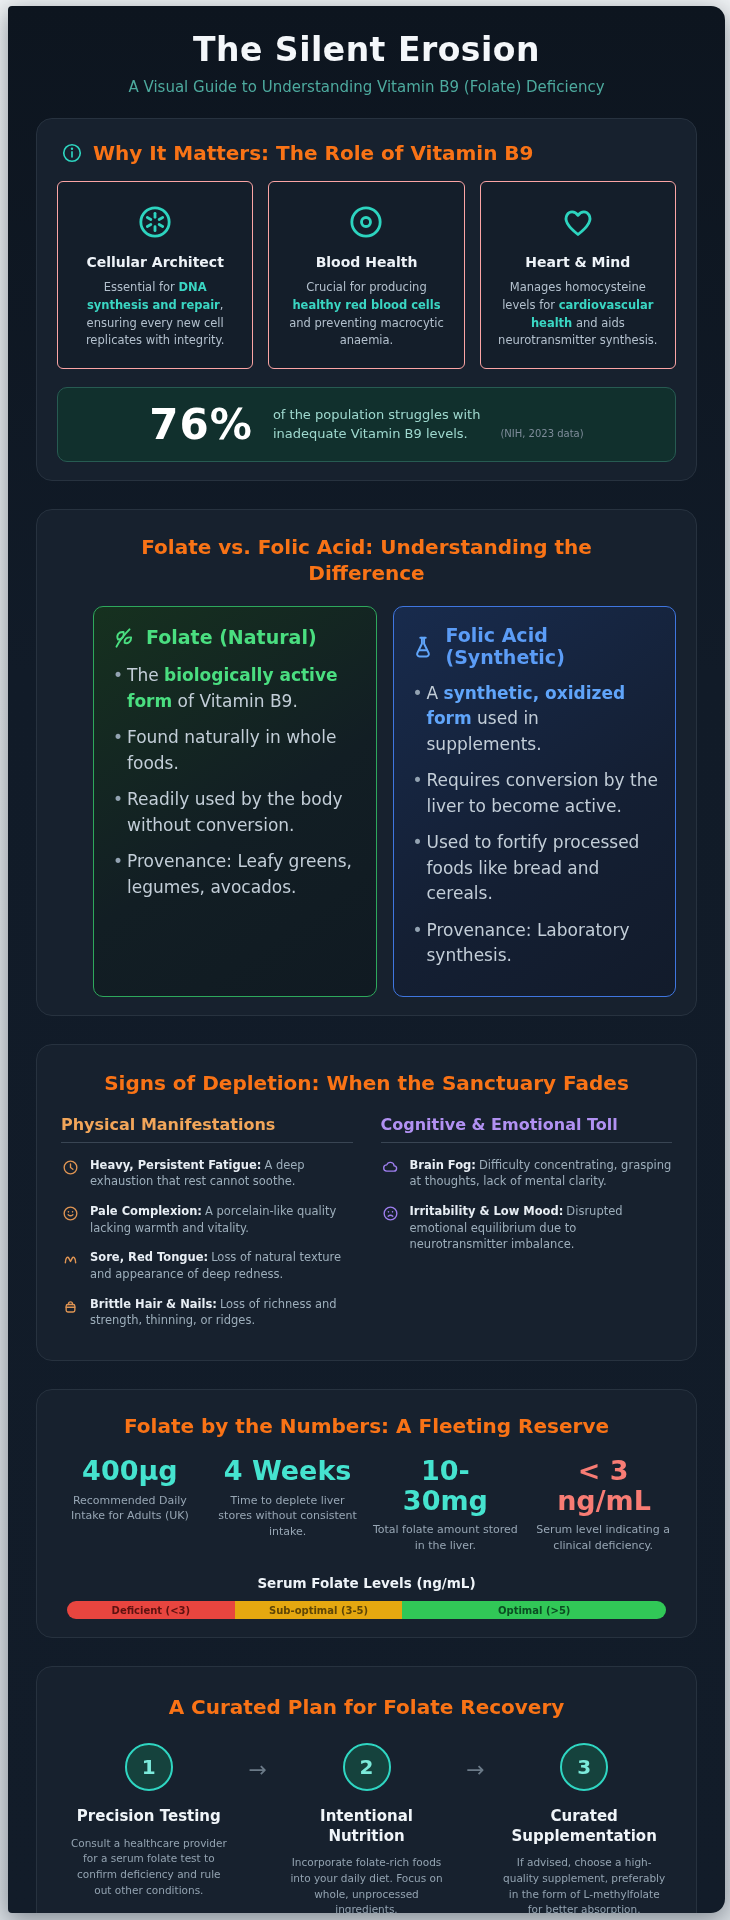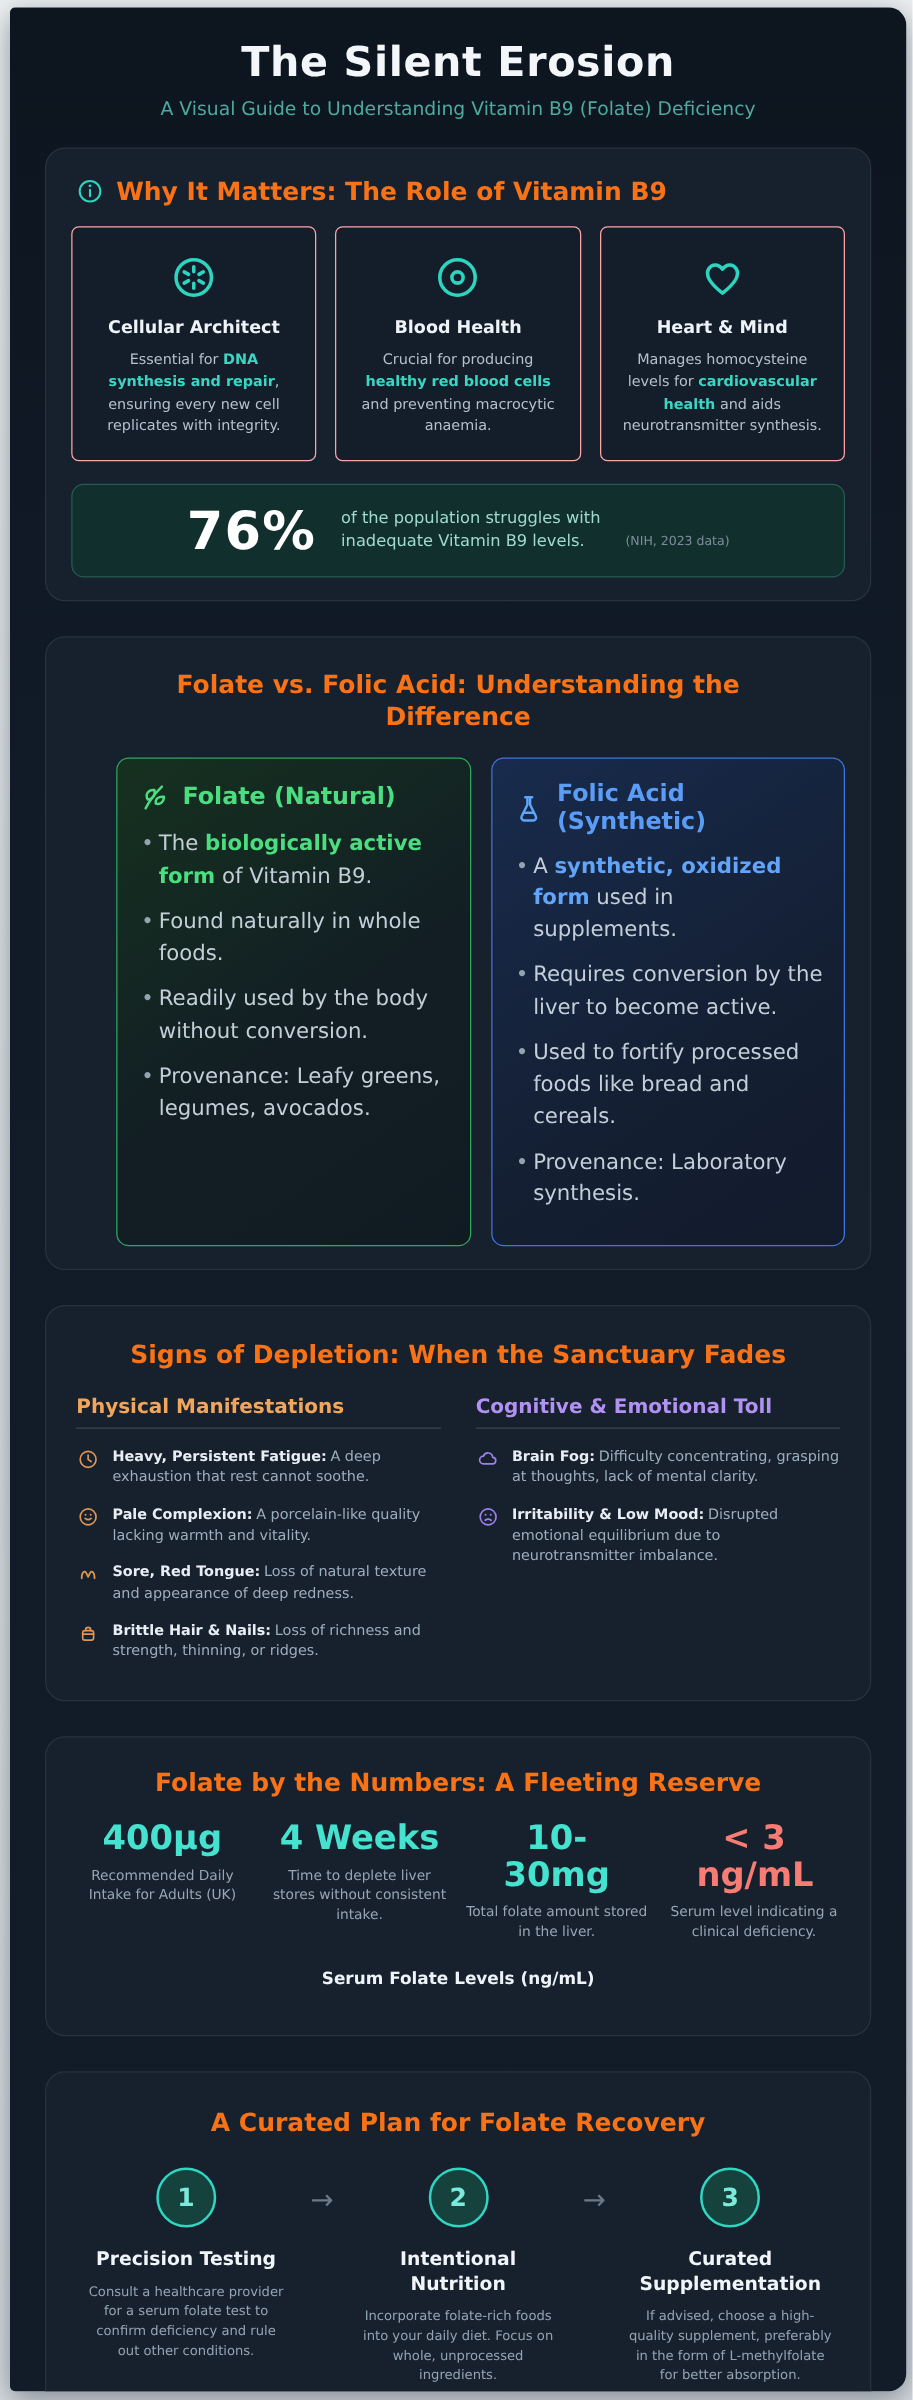--- a/index.html
+++ b/index.html
@@ -305,20 +305,25 @@
       <div class="stat">
         <div class="stat-value">10-30mg</div>
         <p class="stat-label">Total folate amount stored in the liver.</p>
       </div>
       <div class="stat alert">
         <div class="stat-value">&lt; 3 ng/mL</div>
         <p class="stat-label">Serum level indicating a clinical deficiency.</p>
       </div>
     </div>
     <h3 class="scale-title">Serum Folate Levels (ng/mL)</h3>
+    <div class="scale-bar">
+      <div class="seg seg-0">Deficient (&lt;3)</div>
+      <div class="seg seg-1">Sub-optimal (3-5)</div>
+      <div class="seg seg-2">Optimal (&gt;5)</div>
+    </div>
   </section>
 
   <section class="card" id="sec-plan">
     <h2 class="sec-title">A Curated Plan for Folate Recovery</h2>
     <div class="steps-row">
       <div class="step">
         <div class="step-circle">1</div>
         <h3 class="step-title">Precision Testing</h3>
         <p class="step-desc">Consult a healthcare provider for a serum folate test to confirm deficiency and rule out other conditions.</p>
       </div>

